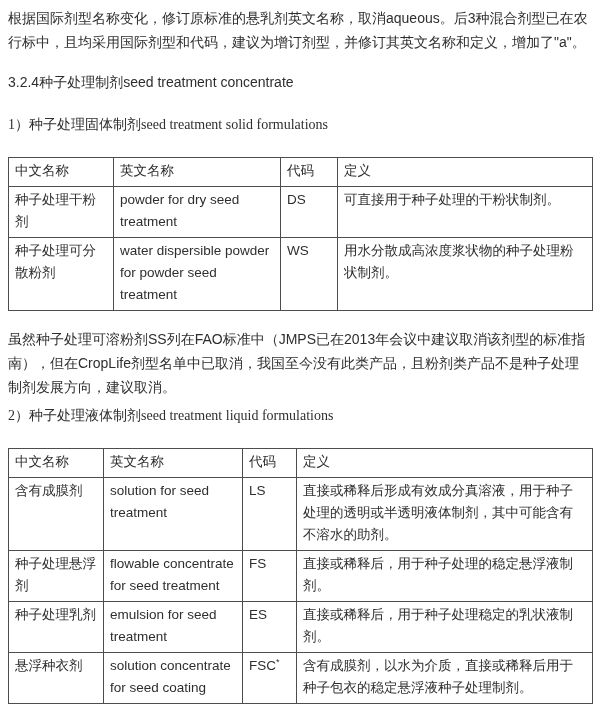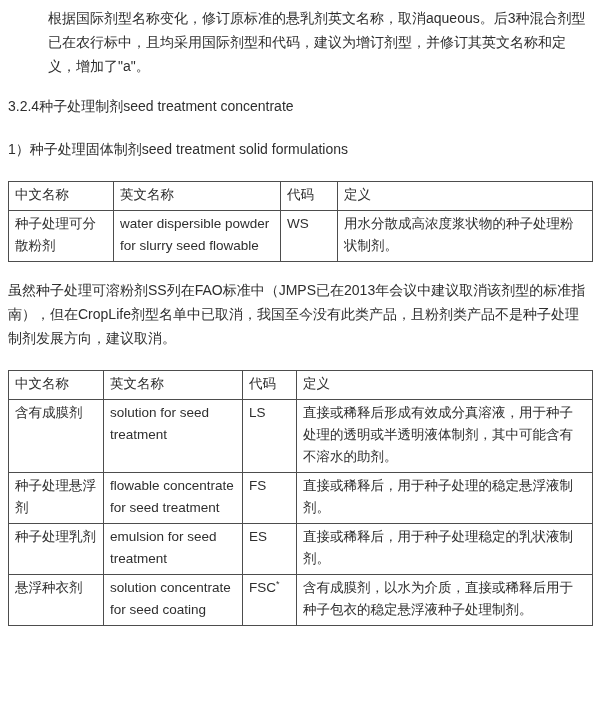--- a/index.html
+++ b/index.html
@@ -16,33 +16,33 @@
   .page {
     padding: 6px 8px 10px 8px;
   }
   .para {
     font-size: 14px;
     line-height: 24px;
     margin: 0;
   }
   .intro-para {
     margin-bottom: 16px;
-    margin-left: 40px;
   }
   .heading {
     font-size: 14px;
     line-height: 24px;
     font-weight: normal;
     margin: 0;
   }
   .heading-section {
     margin-bottom: 19px;
   }
   .heading-sub {
     margin-bottom: 20px;
+    font-family: Liberation Serif, serif;
   }
   .mid-para {
     margin-top: 16px;
     margin-bottom: 5px;
   }
   table.doc-table {
     border-collapse: collapse;
     table-layout: fixed;
     width: 584px;
     font-size: 13.5px;
@@ -92,30 +92,37 @@
     <thead>
       <tr>
         <th>中文名称</th>
         <th>英文名称</th>
         <th>代码</th>
         <th>定义</th>
       </tr>
     </thead>
     <tbody>
       <tr>
+        <td>种子处理干粉剂</td>
+        <td>powder for dry seed treatment</td>
+        <td>DS</td>
+        <td>可直接用于种子处理的干粉状制剂。</td>
+      </tr>
+      <tr>
         <td>种子处理可分散粉剂</td>
-        <td>water dispersible powder for slurry seed flowable</td>
+        <td>water dispersible powder for powder seed treatment</td>
         <td>WS</td>
         <td>用水分散成高浓度浆状物的种子处理粉状制剂。</td>
       </tr>
     </tbody>
   </table>
 
   <p class="para mid-para">虽然种子处理可溶粉剂SS列在FAO标准中（JMPS已在2013年会议中建议取消该剂型的标准指南），但在CropLife剂型名单中已取消，我国至今没有此类产品，且粉剂类产品不是种子处理制剂发展方向，建议取消。</p>
 
+  <div class="heading heading-sub">2）种子处理液体制剂seed treatment liquid formulations</div>
 
   <table class="doc-table" id="table2">
     <colgroup>
       <col style="width:95px">
       <col style="width:139px">
       <col style="width:54px">
       <col style="width:296px">
     </colgroup>
     <thead>
       <tr>

